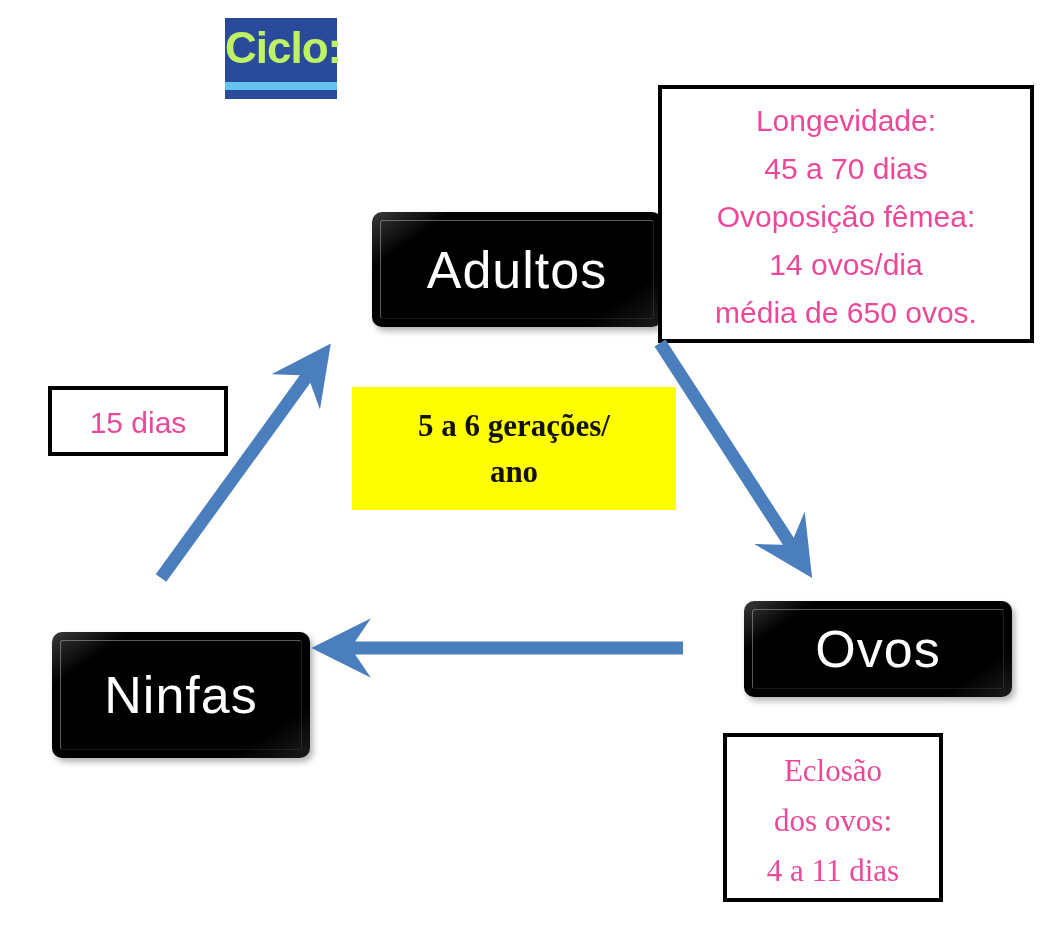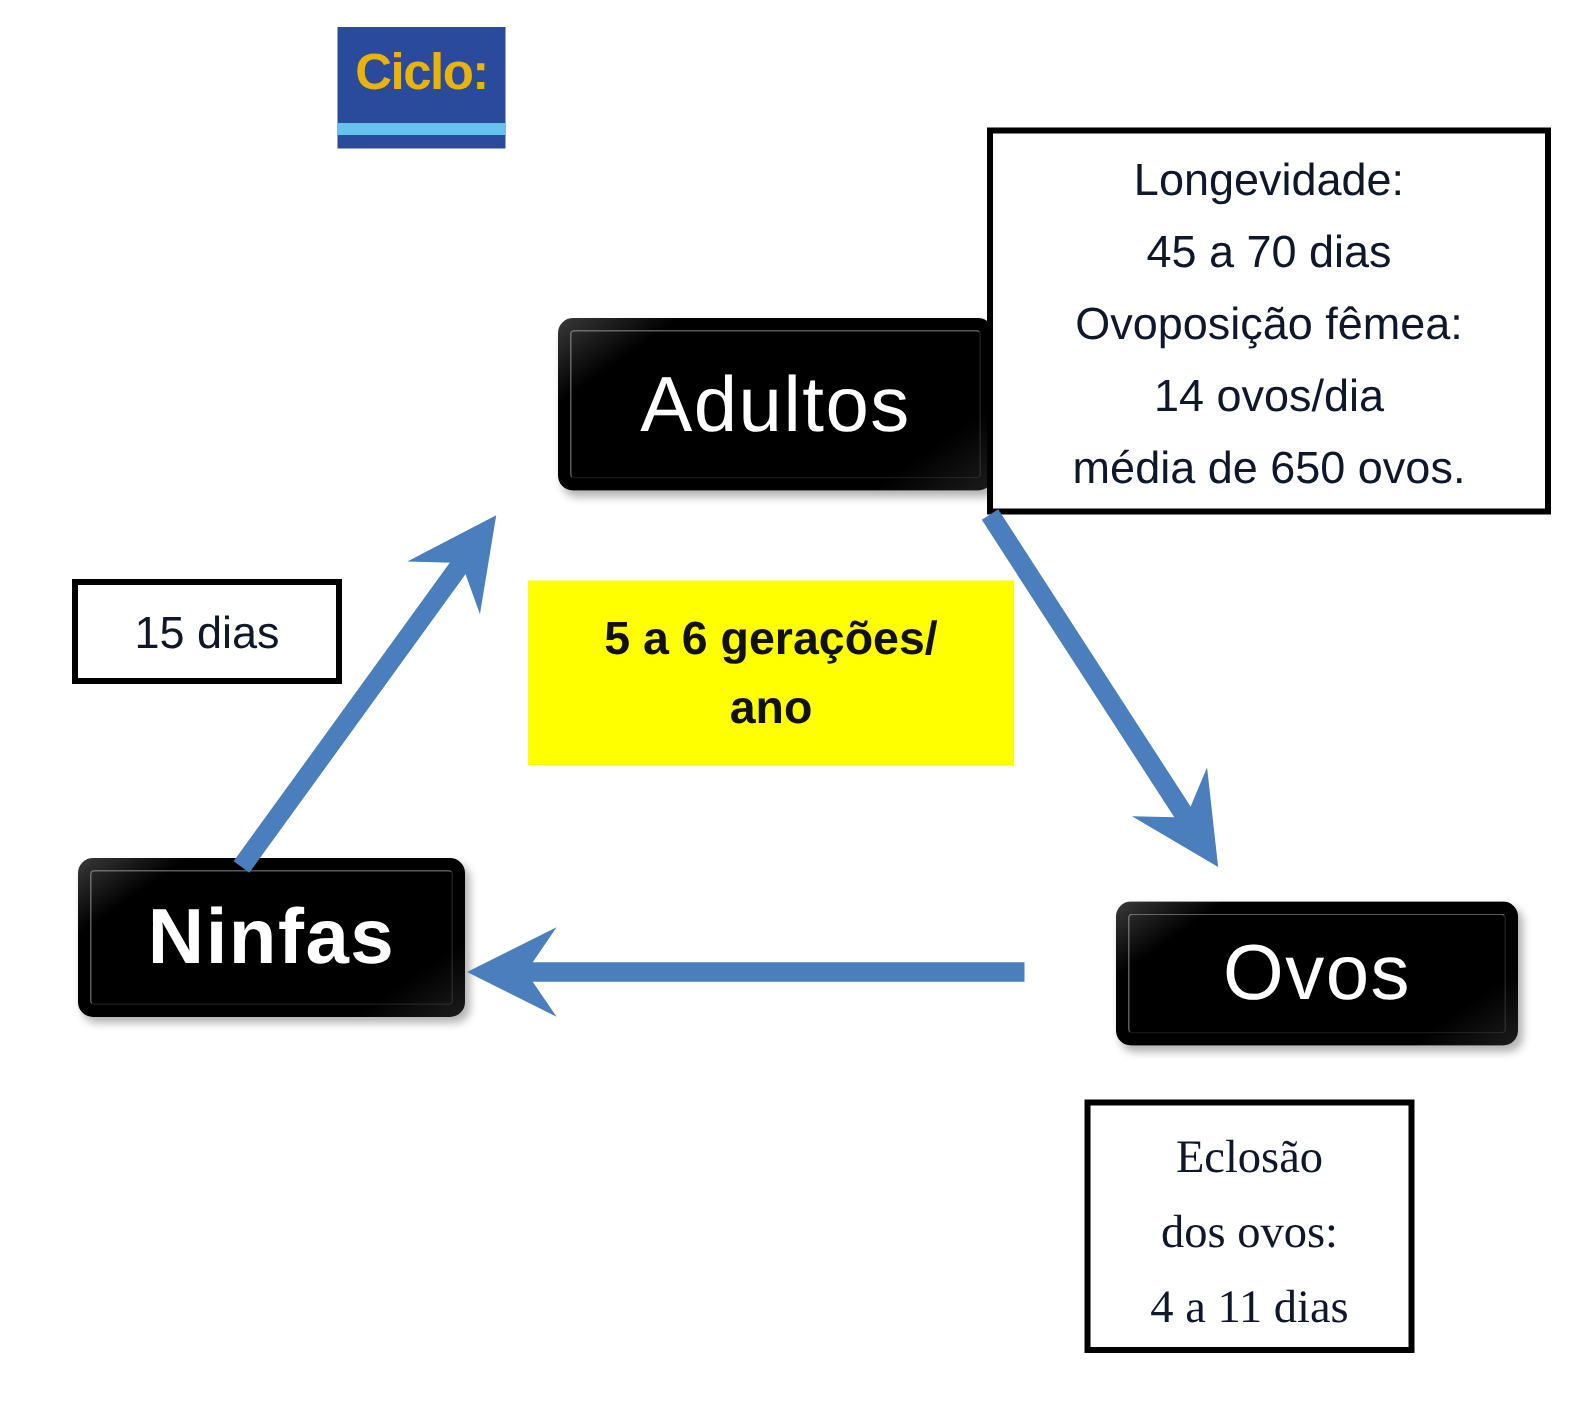--- a/index.html
+++ b/index.html
@@ -9,21 +9,21 @@
   }
   
   #arrows{position:absolute;left:0;top:0;width:1050px;height:952px;z-index:6;pointer-events:none;}
 
   
   .title-badge{
     position:absolute;left:225px;top:18px;width:112px;height:81px;
     background:#2a4b9c;z-index:3;text-align:center;
   }
   .title-badge .title-text{
-    display:block;color:#eab308;font-weight:bold;font-size:34px;line-height:60px;
+    display:block;color:#bef264;font-weight:bold;font-size:44px;line-height:60px;
     letter-spacing:-1px;
   }
   .title-badge .stripe{
     position:absolute;left:0;right:0;bottom:9px;height:8px;background:#66c3ee;
   }
 
   
   .stage-box{
     position:absolute;background:#020202;border-radius:10px;z-index:4;
     display:flex;align-items:center;justify-content:center;
@@ -32,41 +32,42 @@
     margin-left:24px;
   }
   .stage-box::before{
     content:"";position:absolute;left:8px;right:8px;top:8px;bottom:8px;
     border:1px solid rgba(200,200,200,0.45);border-radius:3px;
     border-right-color:rgba(120,120,120,0.25);border-bottom-color:rgba(120,120,120,0.2);
   }
   .stage-label{color:#ffffff;font-size:52px;letter-spacing:1px;position:relative;}
 
   #stage-adultos{left:348px;top:212px;width:290px;height:115px;}
-  #stage-ninfas {left:28px; top:572px;width:258px;height:106px;font-weight:bold;}
+  #stage-ninfas {left:28px; top:632px;width:258px;height:126px;}
   #stage-ovos   {left:720px;top:601px;width:268px;height:96px;}
 
   
   .note-box{
     position:absolute;background:#ffffff;border:4px solid #000000;z-index:5;
-    color:#0f172a;text-align:center;box-sizing:border-box;
+    color:#ec4899;text-align:center;box-sizing:border-box;
   }
   #note-longevidade{left:658px;top:85px;width:376px;height:258px;font-size:30px;padding-top:8px;}
   #note-longevidade .line{line-height:48px;}
   #note-15dias{left:48px;top:386px;width:180px;height:70px;font-size:30px;line-height:66px;}
   #note-ninfas-info{left:25px;top:733px;width:290px;height:169px;font-size:31px;padding-top:9px;}
   #note-ninfas-info .line{line-height:50px;}
   #note-eclosao{left:723px;top:733px;width:220px;height:169px;font-size:31px;padding-top:9px;font-family:Liberation Serif, serif;}
   #note-eclosao .line{line-height:50px;}
 
   
   #note-geracoes{
     position:absolute;left:352px;top:387px;width:324px;height:123px;background:#ffff00;
     z-index:5;color:#111;font-weight:bold;font-size:31px;text-align:center;padding-top:16px;
     box-sizing:border-box;
+    font-family:Liberation Serif, serif;
   }
   #note-geracoes .line{line-height:46px;}
 
   .arrow-line{stroke:#4a7ebc;}
 </style>
 </head>
 <body>
 
 <div id="canvas">
 

